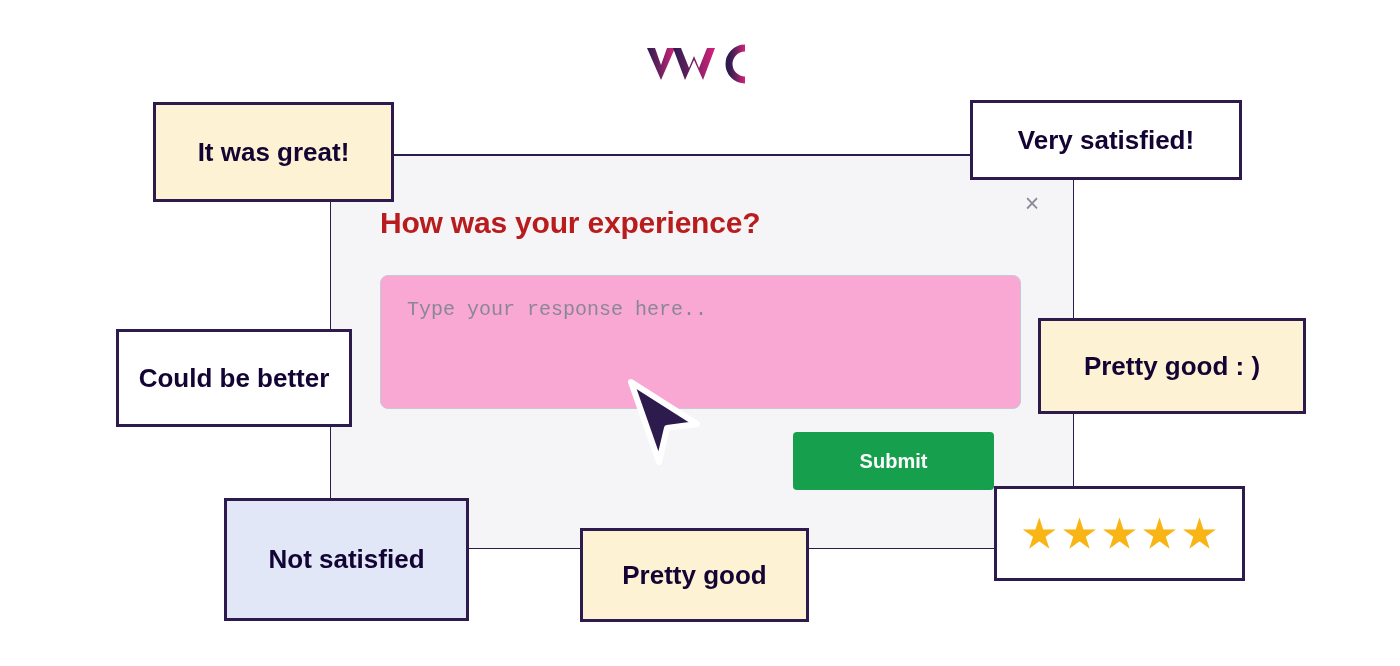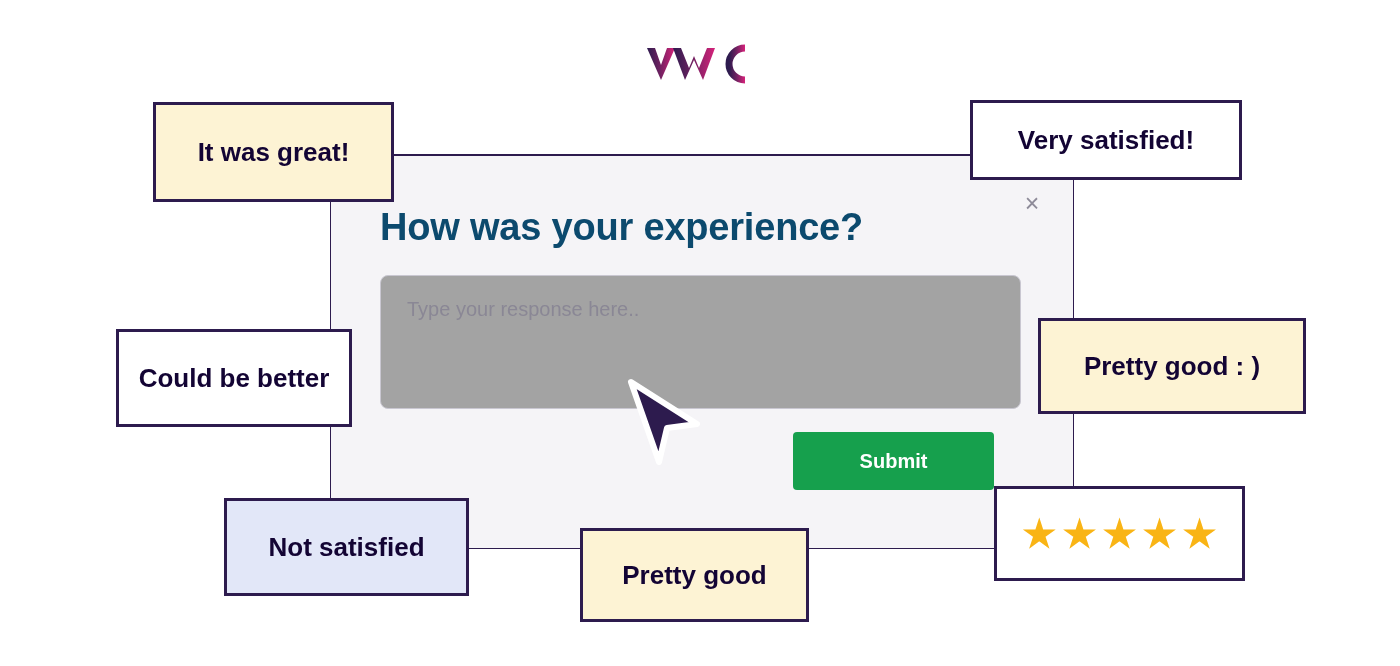--- a/index.html
+++ b/index.html
@@ -58,38 +58,38 @@
     text-align: center;
     font-weight: 400;
     cursor: pointer;
     user-select: none;
   }
 
   .survey-heading {
     position: absolute;
     left: 49px;
     top: 50px;
-    font-size: 38px;
+    font-size: 30px;
     font-weight: bold;
-    color: #0c4a6e;
+    color: #b91c1c;
     letter-spacing: -0.2px;
     white-space: nowrap;
   }
 
   .survey-textarea {
     position: absolute;
     left: 49px;
     top: 119px;
     width: 641px;
     height: 134px;
-    background: #a3a3a3;
+    background: #f9a8d4;
     border: 1px solid #c9c7d1;
     border-radius: 8px;
     padding: 22px 26px;
-    font-family: Liberation Sans, sans-serif;
+    font-family: Liberation Mono, monospace;
     font-size: 20px;
     color: #130434;
     resize: none;
     outline: none;
   }
   .survey-textarea::placeholder { color: #8a8795; }
 
   .survey-submit {
     position: absolute;
     left: 462px;
@@ -121,21 +121,21 @@
     padding: 0 22px;
   }
   .callout.cream { background: #fdf3d4; }
   .callout.white { background: #ffffff; }
   .callout.lav   { background: #e2e7f8; }
 
   .c-great     { left: 153px; top: 102px;  width: 241px; height: 100px; }
   .c-verysat   { left: 970px; top: 100px;  width: 272px; height: 80px; }
   .c-better    { left: 116px; top: 329px;  width: 236px; height: 98px;  }
   .c-prettyemo { left: 1014px; top: 318px; width: 268px; height: 96px; margin-left: 24px;  }
-  .c-notsat    { left: 224px; top: 498px;  width: 245px; height: 98px;  }
+  .c-notsat    { left: 224px; top: 498px;  width: 245px; height: 123px;  }
   .c-pretty    { left: 580px; top: 528px;  width: 229px; height: 94px;  }
 
   .c-stars {
     left: 994px; top: 486px; width: 251px; height: 95px;
     gap: 6px;
   }
   .star {
     font-size: 38px;
     color: #f9b415;
     line-height: 1;

